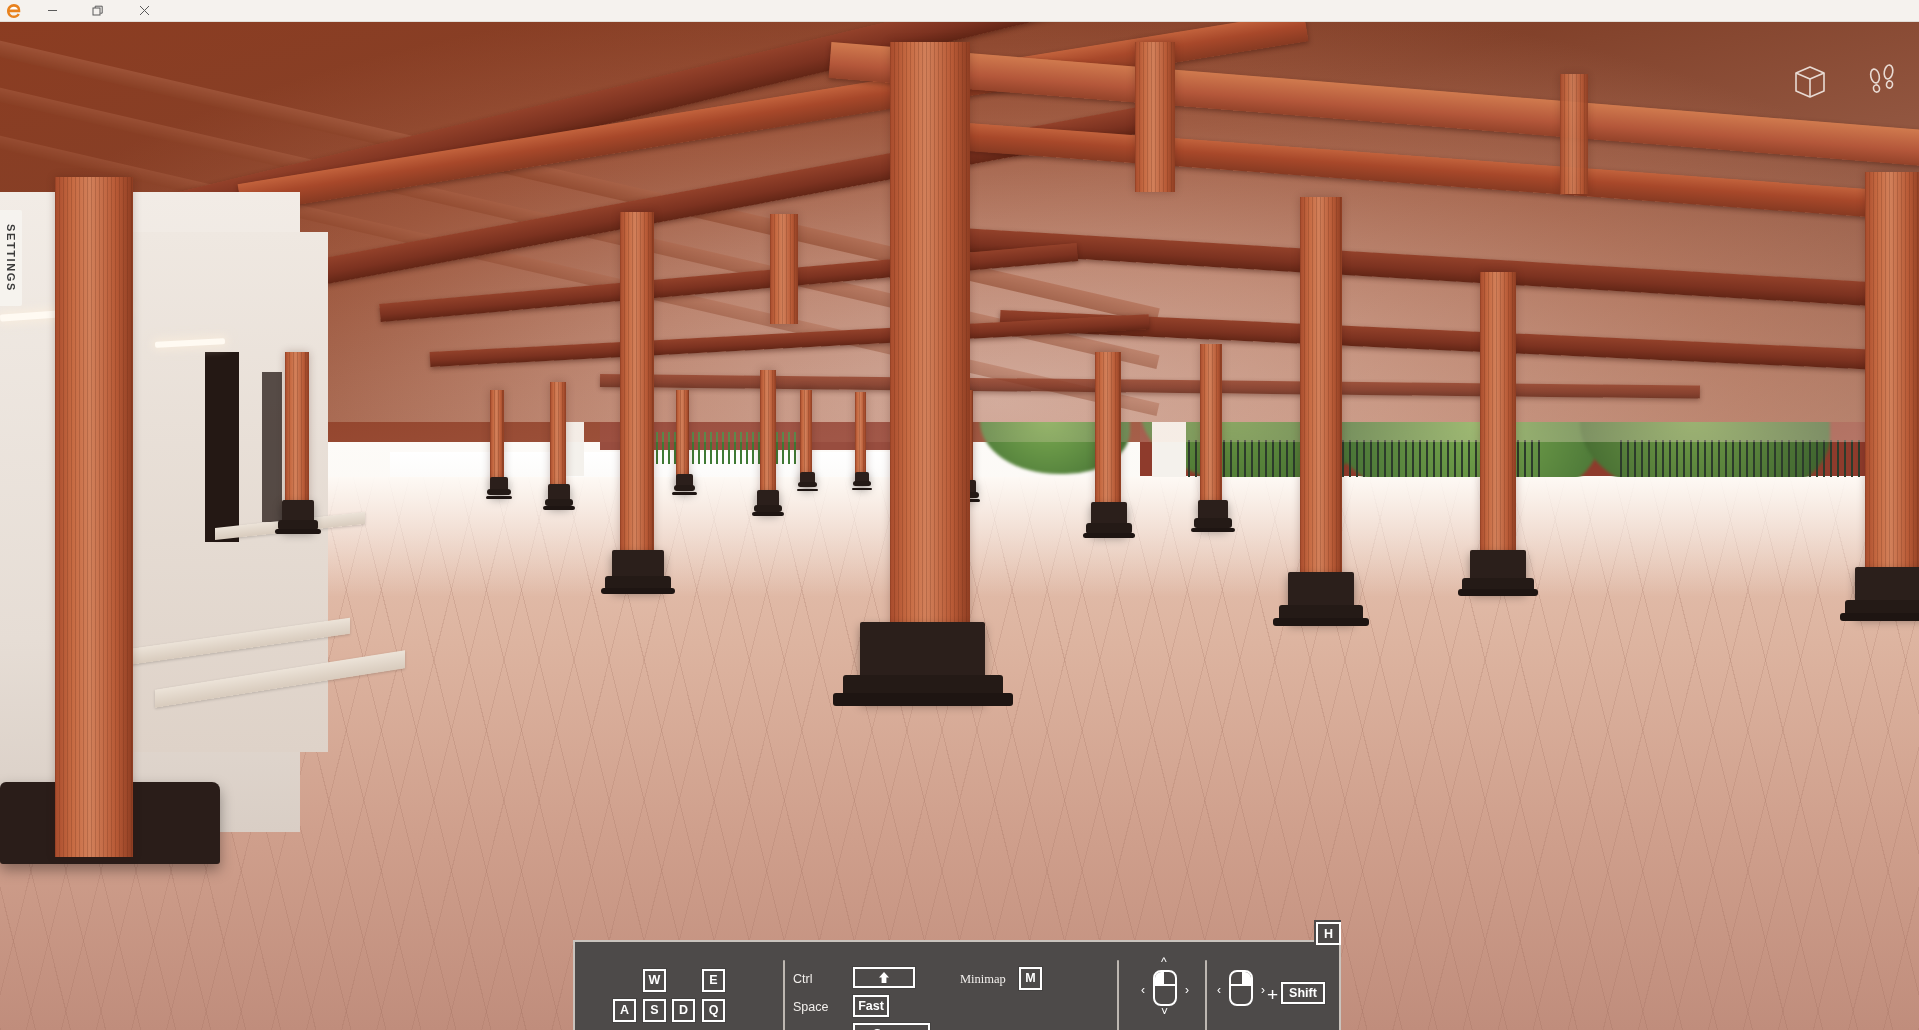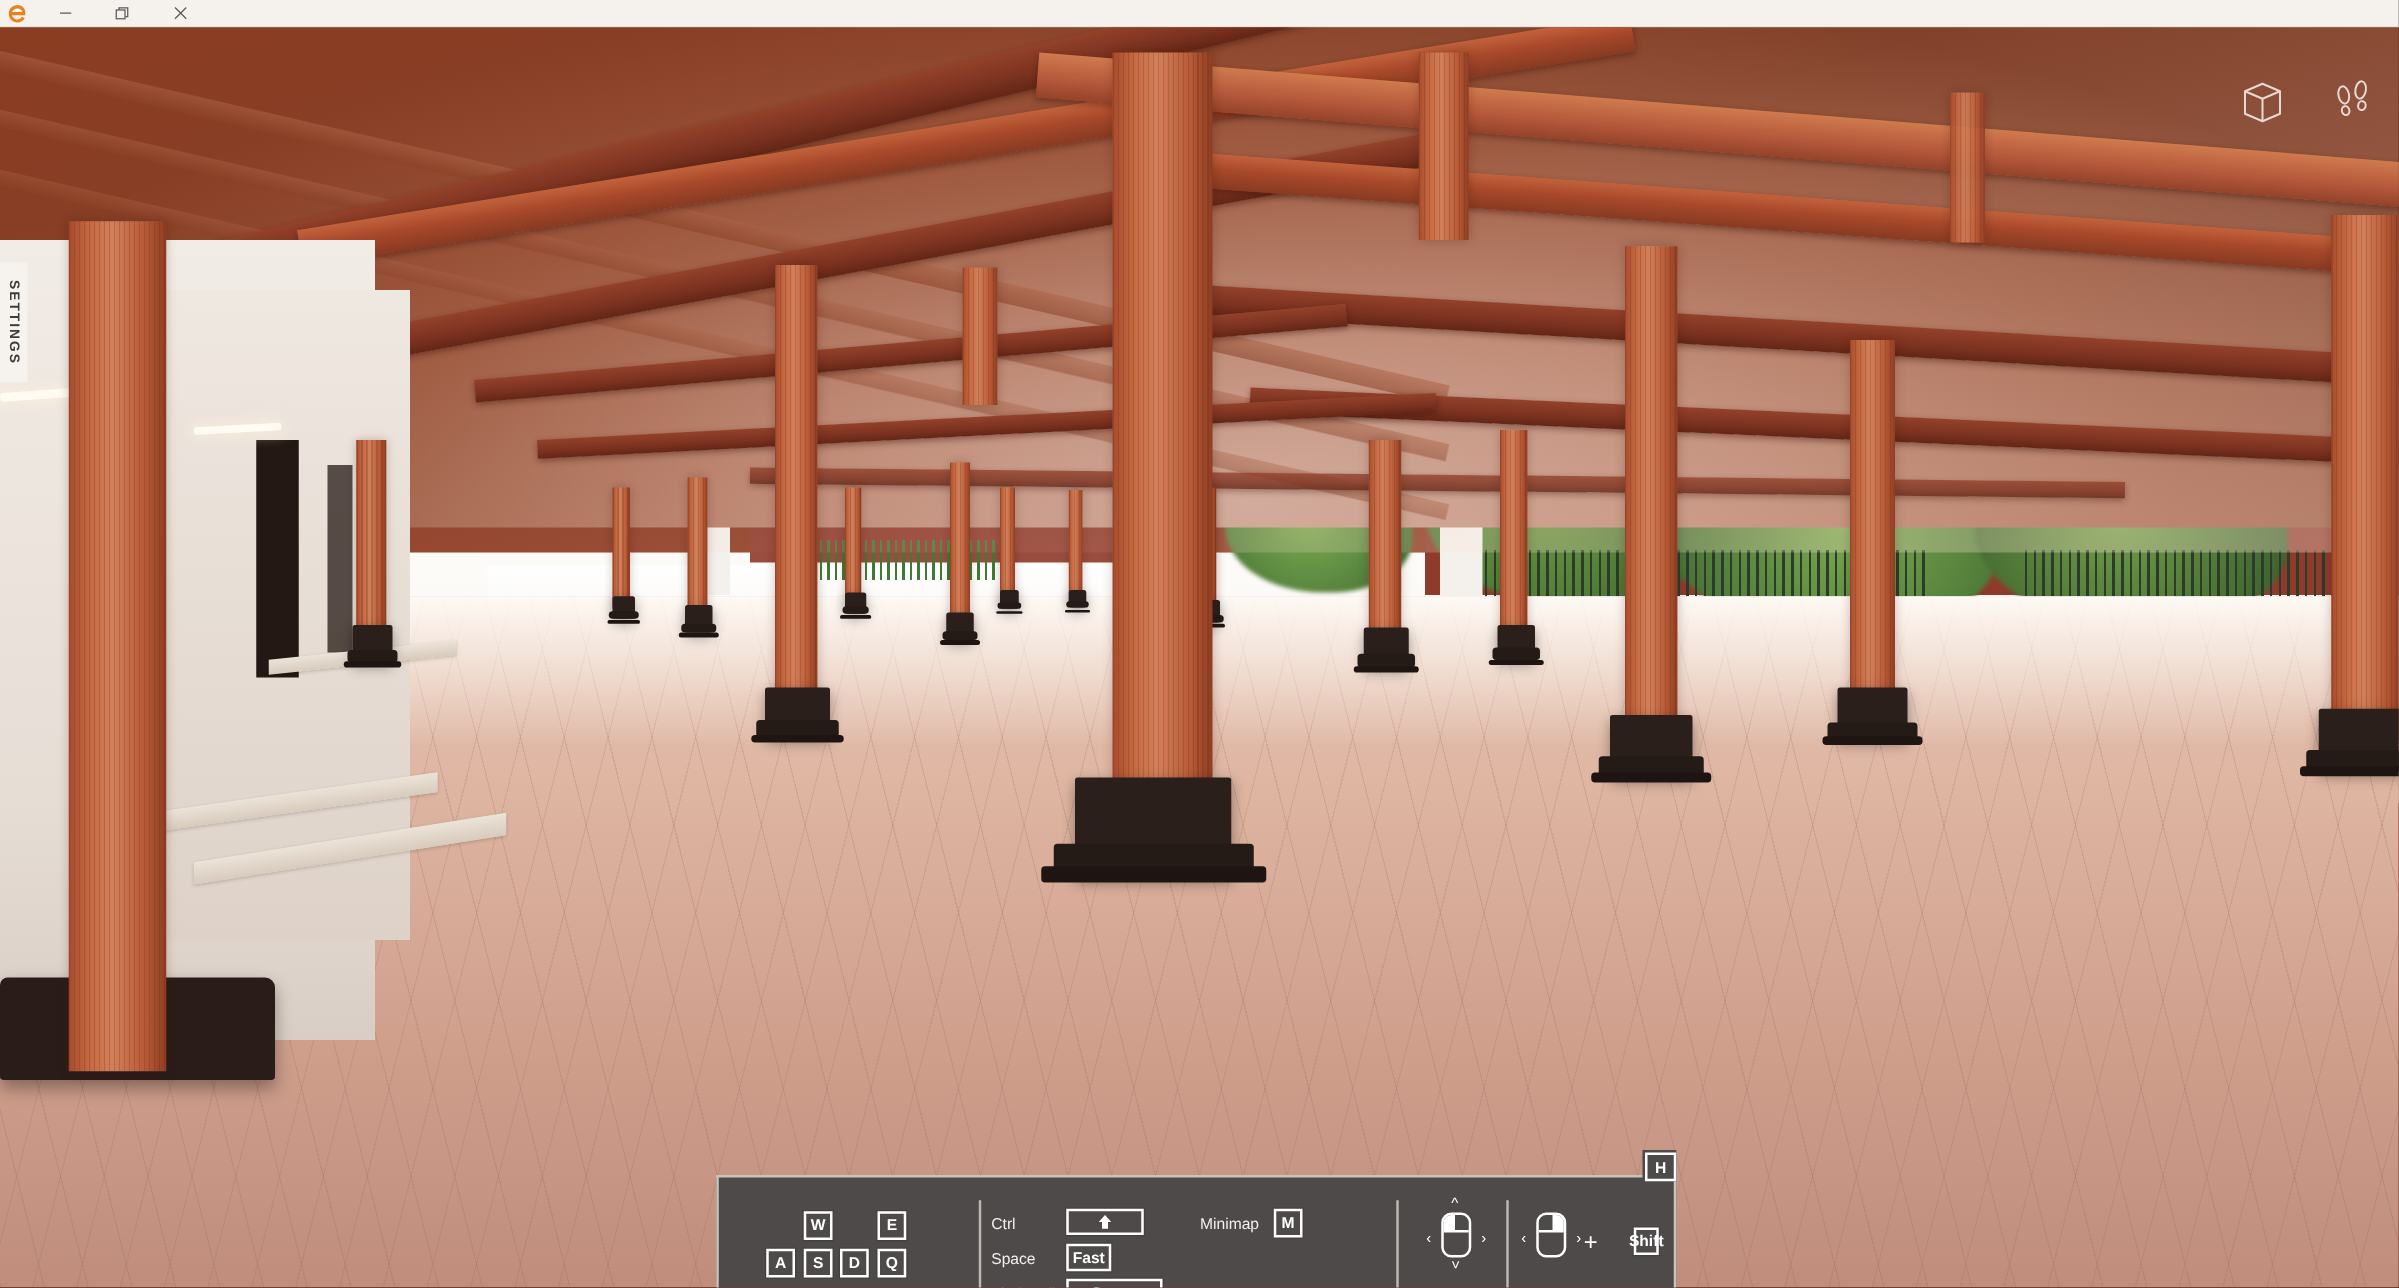--- a/index.html
+++ b/index.html
@@ -203,37 +203,37 @@
   #key-q{ position:absolute; left:117px; top:57px; width:23px; height:23px; }
 
   
   #grp-speed{ position:absolute; left:218px; top:0; width:310px; height:100%; }
   #lbl-fast{ position:absolute; left:0px; top:30px; }
   #key-shiftwide{ position:absolute; left:60px; top:25px; width:62px; height:21px; }
   #lbl-faster{ position:absolute; left:0px; top:58px; }
   #key-ctrl{ position:absolute; left:60px; top:53px; width:36px; height:22px; }
   #lbl-flywalk{ position:absolute; left:0px; top:86px; }
   #key-space{ position:absolute; left:60px; top:81px; width:77px; height:22px; }
-  #lbl-minimap{ position:absolute; left:167px; top:30px; }
+  #lbl-minimap{ position:absolute; left:167px; top:30px;font-family:Liberation Serif, serif; }
   #key-m{ position:absolute; left:226px; top:25px; width:23px; height:23px; }
 
   
   #grp-rotate{ position:absolute; left:552px; top:0; width:80px; height:100%; }
   #grp-orbit{ position:absolute; left:640px; top:0; width:140px; height:100%; }
   .mouse{ position:relative; width:24px; height:36px; }
   .mouse-body{
     position:absolute; inset:0; border:2px solid #fff; border-radius:8px;
     background:transparent;
   }
   .mouse-lb{ position:absolute; left:2px; top:2px; width:9px; height:12px; background:#fff; border-radius:6px 0 0 0;}
   .mouse-rb{ position:absolute; right:2px; top:2px; width:9px; height:12px; background:#fff; border-radius:0 6px 0 0;}
   .mouse-sep{ position:absolute; left:2px; right:2px; top:14px; height:2px; background:#fff; }
   .chev{ position:absolute; color:#fff; font-size:12px; line-height:1; }
 
-  #key-shift2{ position:absolute; left:92px; top:40px; width:20px; height:22px; }
+  #key-shift2{ position:absolute; left:66px; top:40px; width:44px; height:22px; }
   #plus-sign{ position:absolute; left:52px; top:42px; font-size:19px; color:#fff; font-weight:400;}
 
   #key-h{
     position:absolute; right:-2px; top:-20px; width:25px; height:23px;
     background:#4d4a49; border:2px solid #fff;
     display:flex; align-items:center; justify-content:center;
     font-weight:700; font-size:12.5px; color:#fff; cursor:pointer;
     box-shadow:-1px -1px 0 1px #4d4a49;
   }
 </style>

